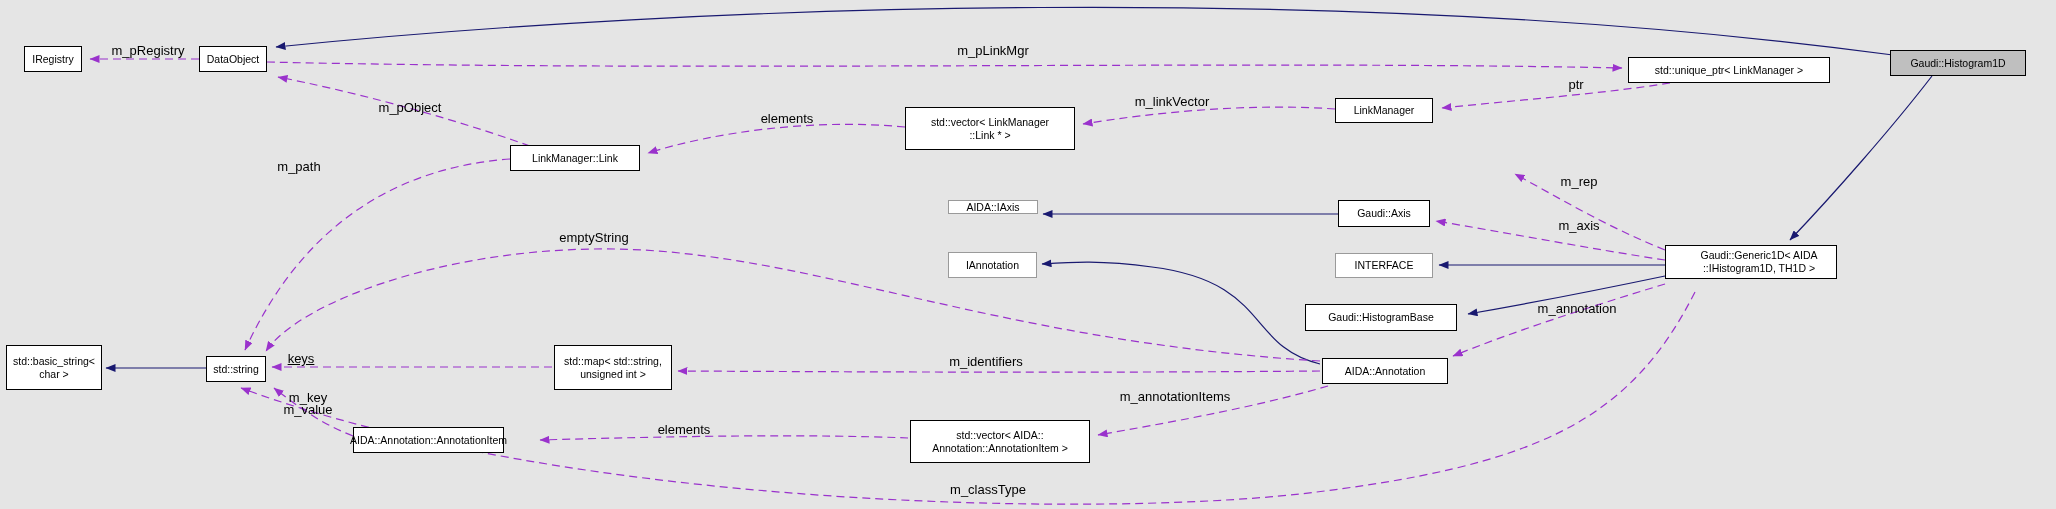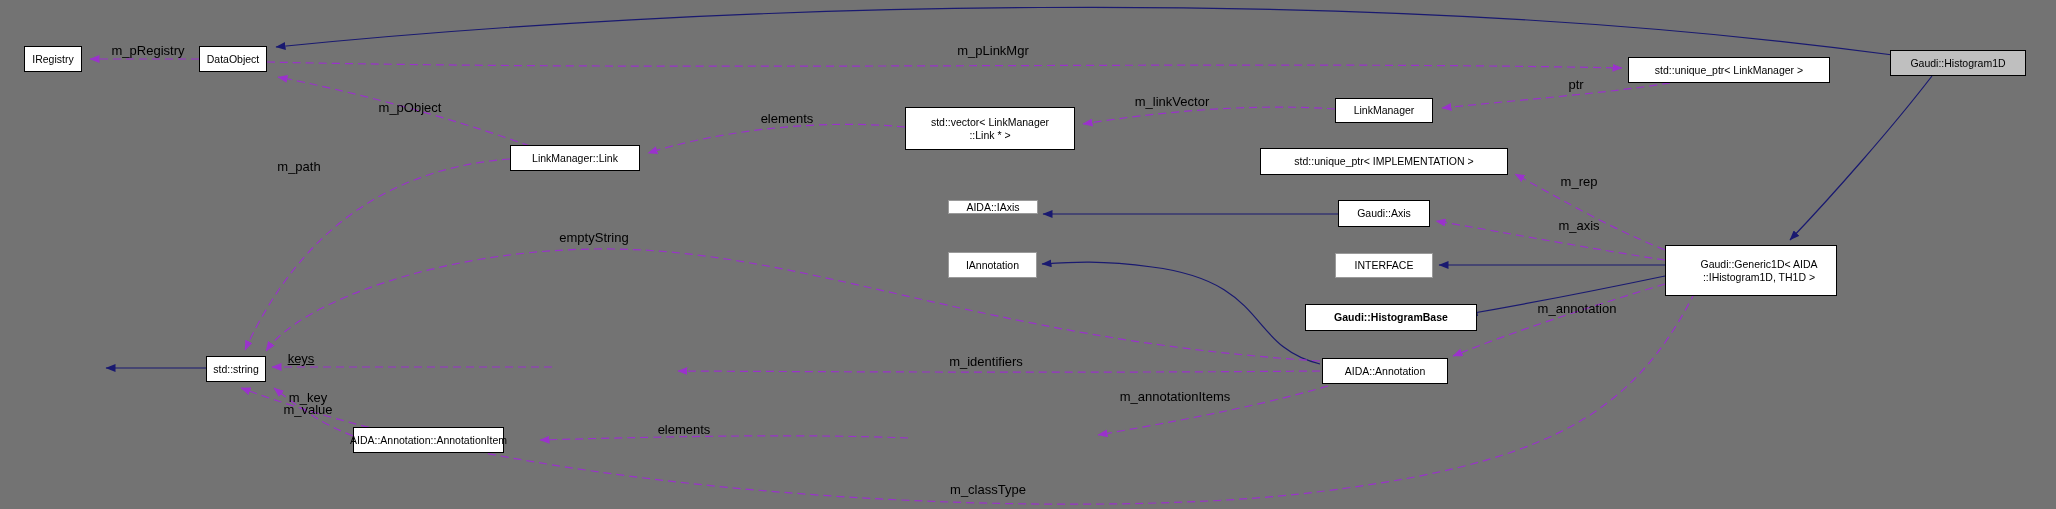--- a/index.html
+++ b/index.html
@@ -1,19 +1,19 @@
 <!DOCTYPE html>
 <html><head>
 <meta charset="utf-8">
 <style>
   html,body{margin:0;padding:0;background:#ffffff;}
   #canvas{
     position:relative;
     width:2056px;height:509px;
-    background:#737373;
+    background:#e5e5e5;
     font-family:"Liberation Sans", sans-serif;
     overflow:hidden;
   }
   #edges{position:absolute;left:0;top:0;width:2056px;height:509px;}
   .node{
     position:absolute;
     box-sizing:border-box;
     display:flex;align-items:center;justify-content:center;
     text-align:center;
     background:#ffffff;
@@ -78,31 +78,36 @@
   </svg>
 
   <div class="node" style="left:24px;top:46px;width:58px;height:26px;">IRegistry</div>
   <div class="node" style="left:199px;top:46px;width:68px;height:26px;">DataObject</div>
   <div class="node" style="left:510px;top:145px;width:130px;height:26px;">LinkManager::Link</div>
   <div class="node" style="left:905px;top:107px;width:170px;height:43px;">std::vector&lt; LinkManager
 ::Link * &gt;</div>
   <div class="node" style="left:1335px;top:98px;width:98px;height:25px;">LinkManager</div>
   <div class="node" style="left:1628px;top:57px;width:202px;height:26px;">std::unique_ptr&lt; LinkManager &gt;</div>
   <div class="node highlight" style="left:1890px;top:50px;width:136px;height:26px;">Gaudi::Histogram1D</div>
-  <div class="node" style="left:1260px;top:148px;width:248px;height:27px;">std::unique_ptr&lt; IMPLEMENTATION &gt;</div>
   <div class="node external" style="left:948px;top:200px;width:90px;height:14px;">AIDA::IAxis</div>
   <div class="node" style="left:1338px;top:200px;width:92px;height:27px;">Gaudi::Axis</div>
   <div class="node external" style="left:948px;top:252px;width:89px;height:26px;">IAnnotation</div>
   <div class="node external" style="left:1335px;top:253px;width:98px;height:25px;">INTERFACE</div>
-  <div class="node" style="left:1305px;top:304px;width:172px;height:27px;font-weight:bold;">Gaudi::HistogramBase</div>
-  <div class="node" style="left:1665px;top:245px;width:172px;height:51px;padding-left:16px;">Gaudi::Generic1D&lt; AIDA
+  <div class="node" style="left:1305px;top:304px;width:152px;height:27px;">Gaudi::HistogramBase</div>
+  <div class="node" style="left:1665px;top:245px;width:172px;height:34px;padding-left:16px;">Gaudi::Generic1D&lt; AIDA
 ::IHistogram1D, TH1D &gt;</div>
   <div class="node" style="left:1322px;top:358px;width:126px;height:26px;">AIDA::Annotation</div>
+  <div class="node" style="left:6px;top:345px;width:96px;height:45px;">std::basic_string&lt;
+char &gt;</div>
   <div class="node" style="left:206px;top:356px;width:60px;height:26px;">std::string</div>
+  <div class="node" style="left:554px;top:345px;width:118px;height:45px;">std::map&lt; std::string,
+unsigned int &gt;</div>
   <div class="node" style="left:353px;top:427px;width:151px;height:26px;">AIDA::Annotation::AnnotationItem</div>
+  <div class="node" style="left:910px;top:420px;width:180px;height:43px;">std::vector&lt; AIDA::
+Annotation::AnnotationItem &gt;</div>
 
   <div class="elabel" style="left:148px;top:51px;">m_pRegistry</div>
   <div class="elabel" style="left:410px;top:108px;">m_pObject</div>
   <div class="elabel" style="left:993px;top:51px;">m_pLinkMgr</div>
   <div class="elabel" style="left:787px;top:119px;">elements</div>
   <div class="elabel" style="left:1172px;top:102px;">m_linkVector</div>
   <div class="elabel" style="left:1576px;top:85px;">ptr</div>
   <div class="elabel" style="left:1579px;top:182px;">m_rep</div>
   <div class="elabel" style="left:1579px;top:226px;">m_axis</div>
   <div class="elabel" style="left:1577px;top:309px;">m_annotation</div>

